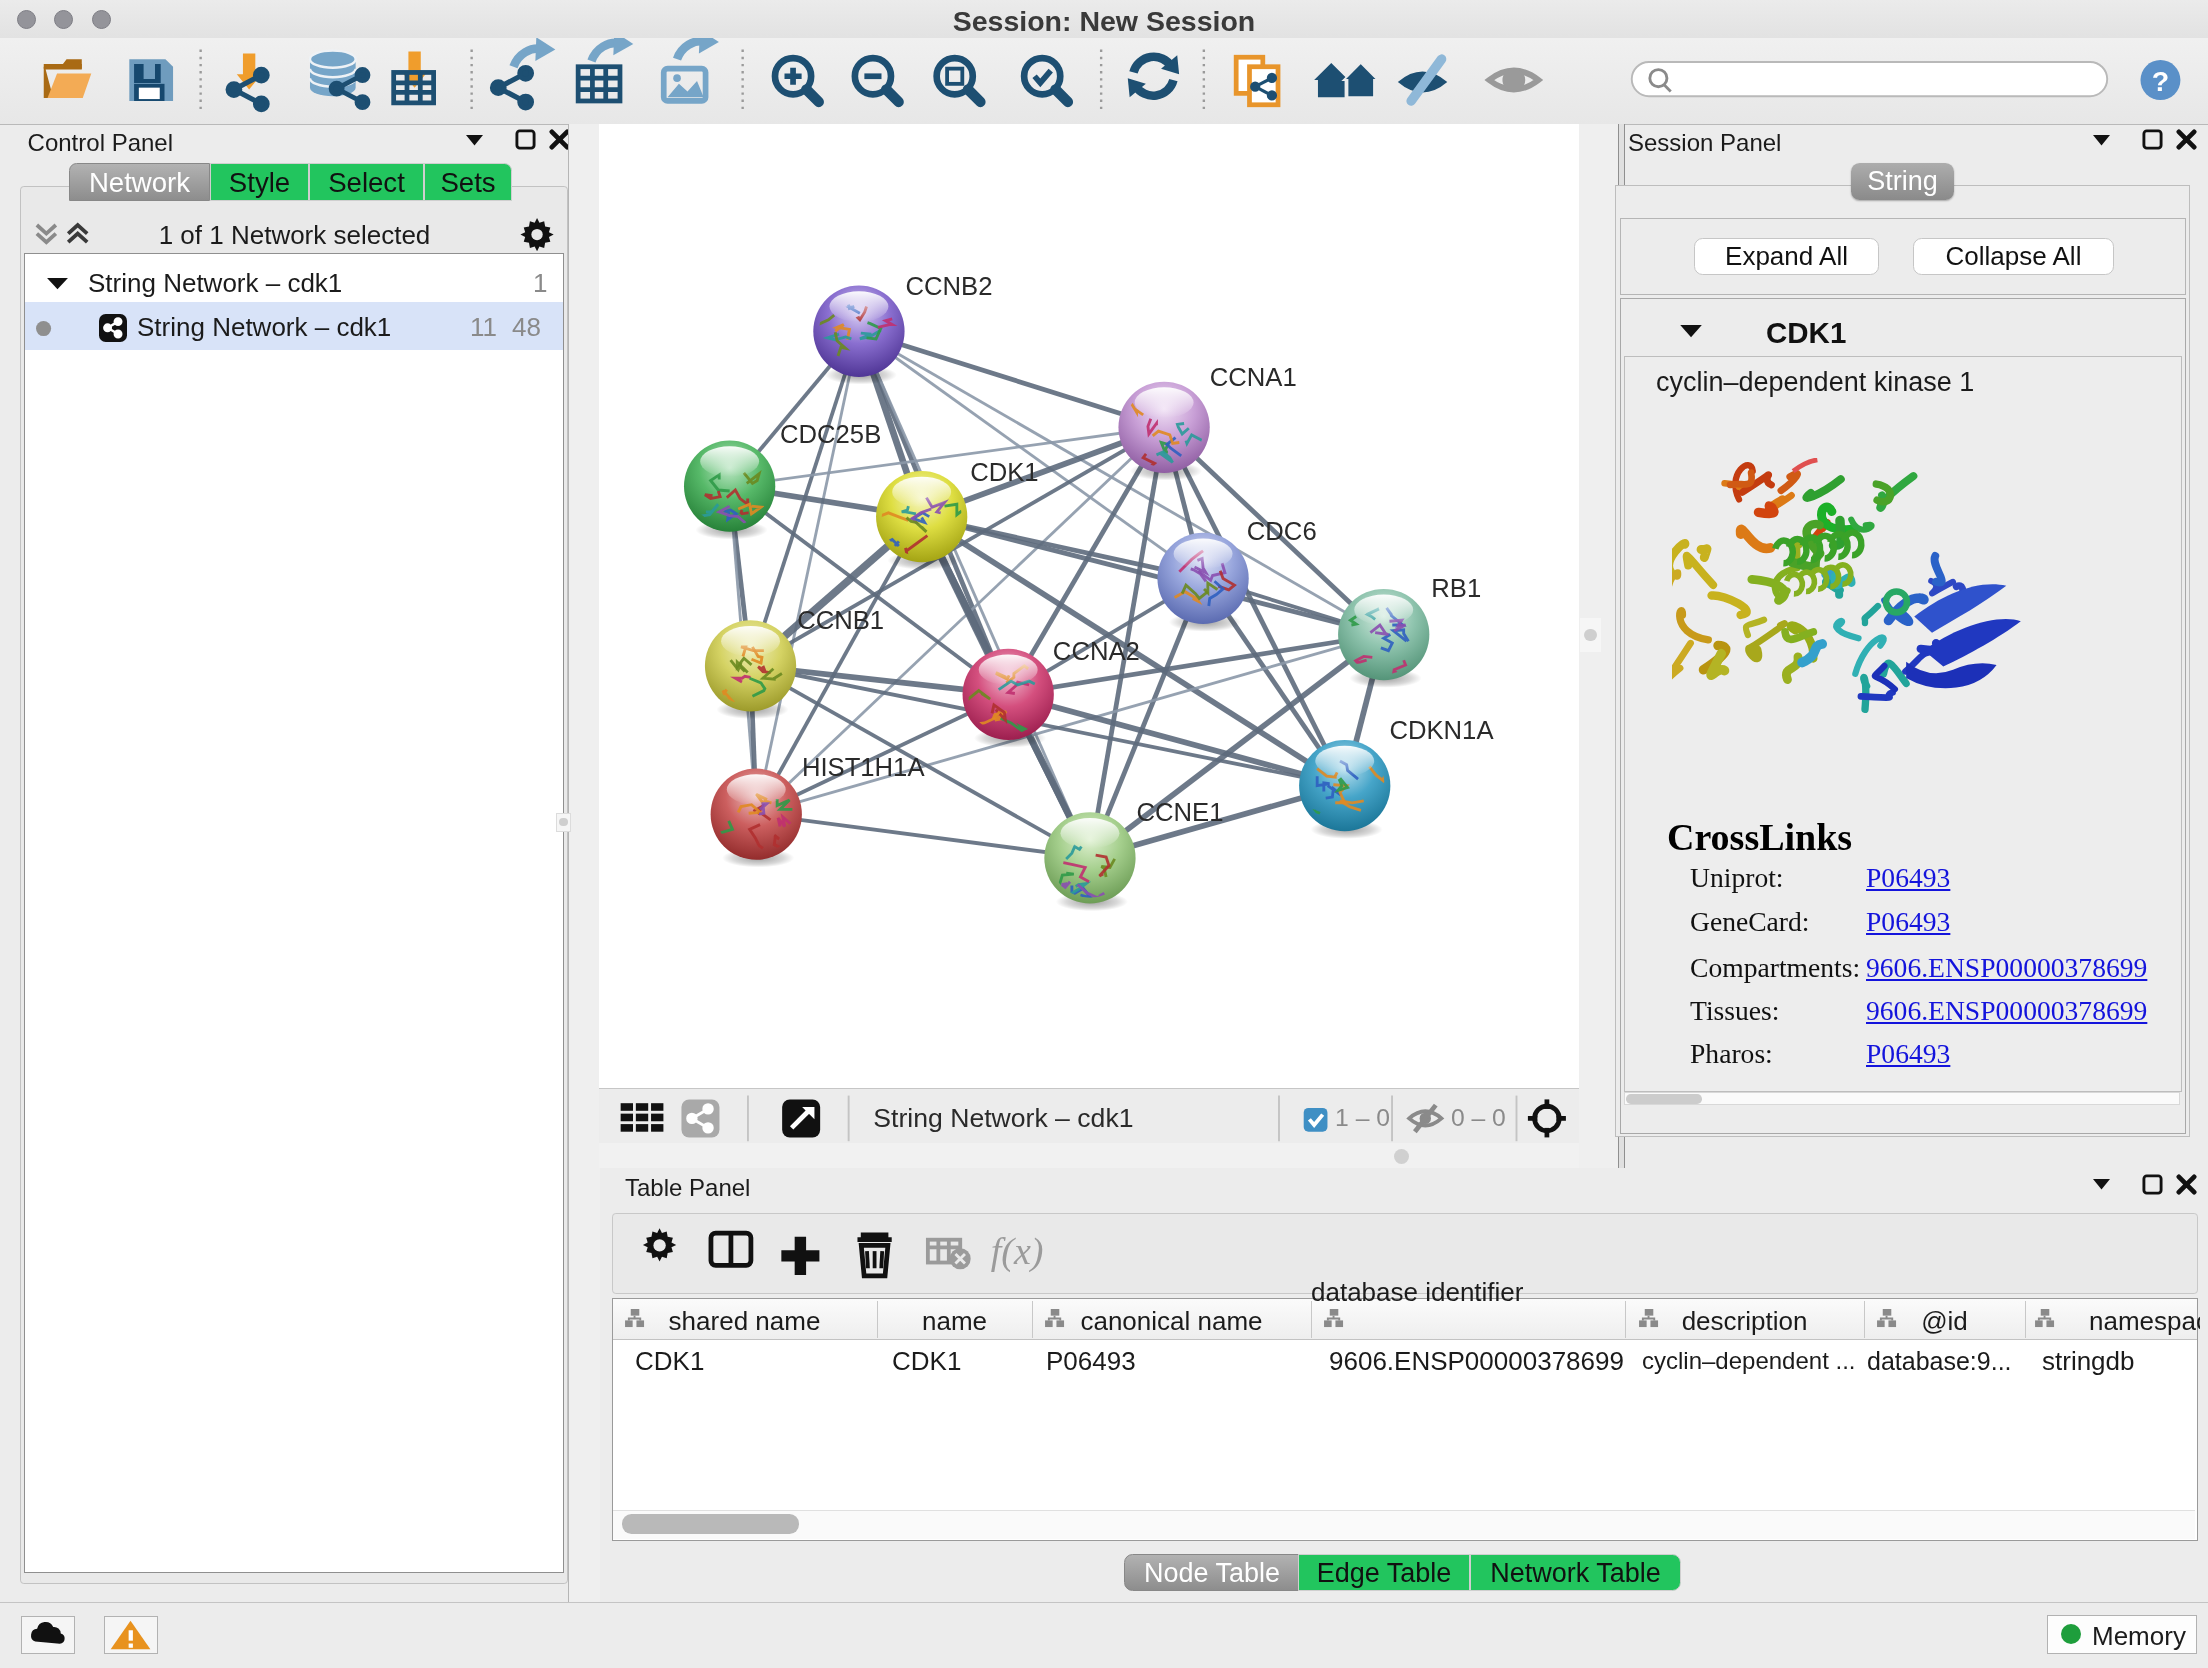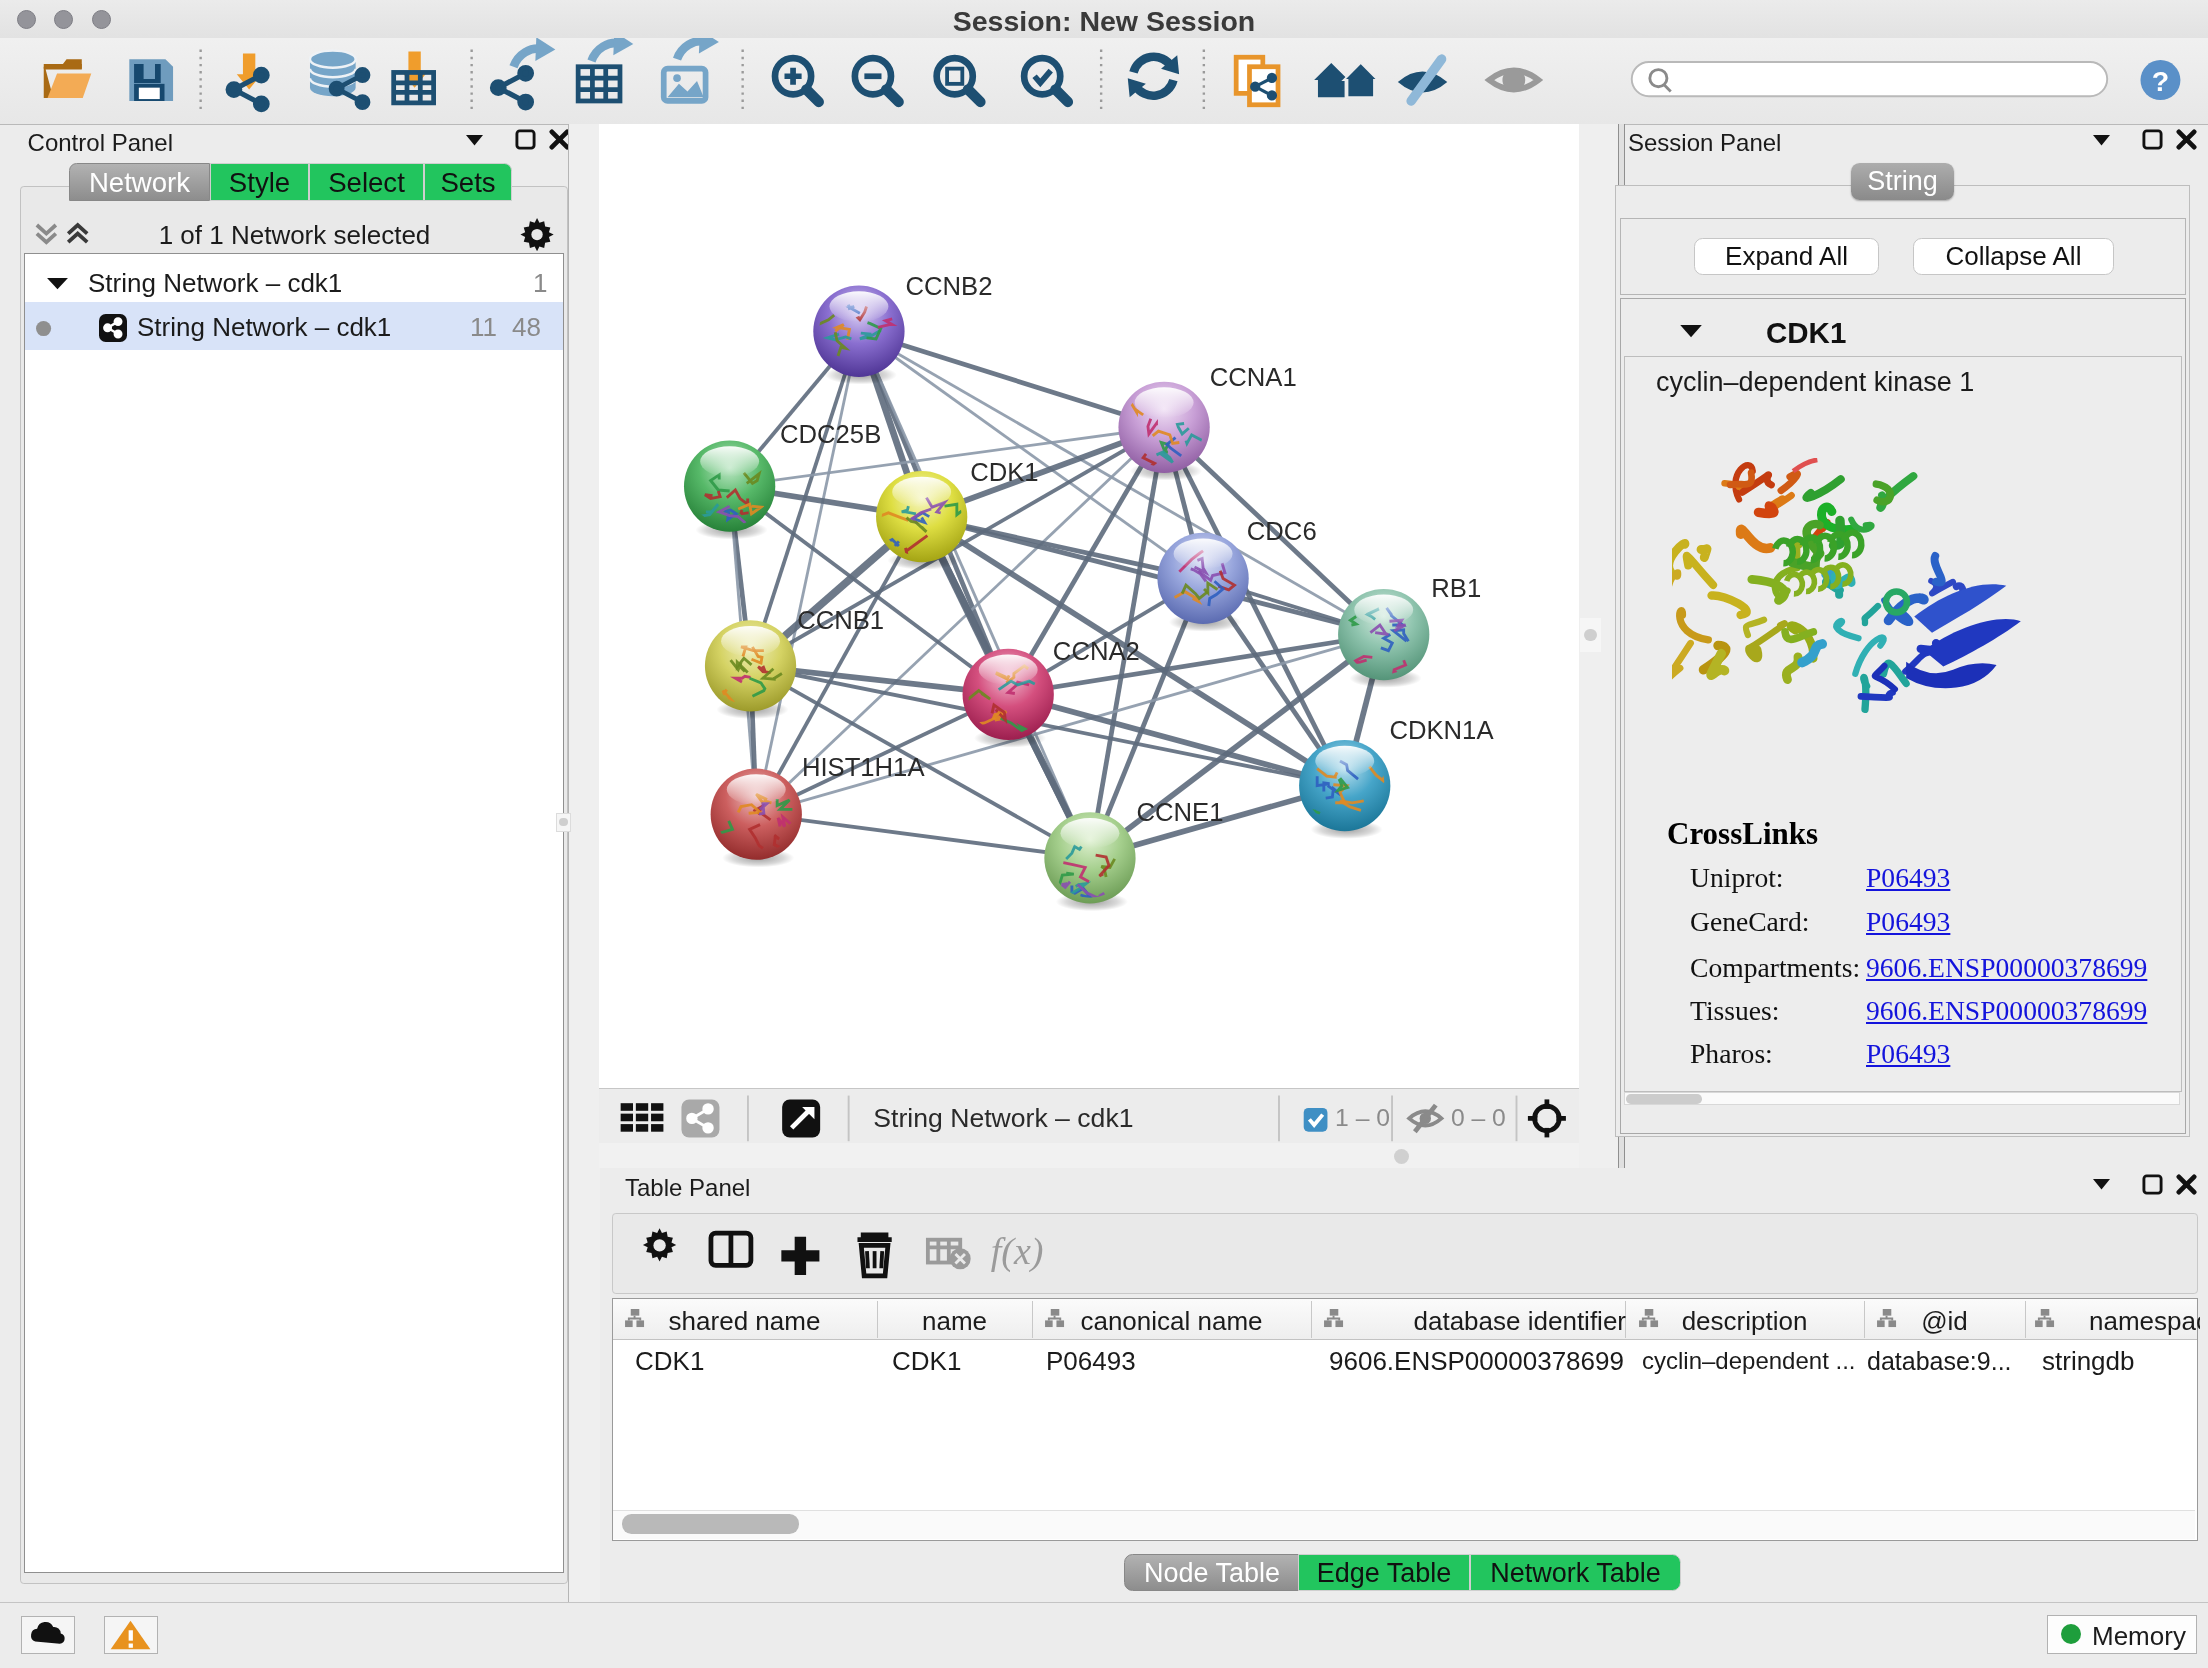--- a/index.html
+++ b/index.html
@@ -641,21 +641,21 @@
       <path d="M172,146 a10,12 0 1 1 9,16" stroke="#84b020" stroke-width="7" fill="none"></path>
       <path d="M187,143 a10,12 0 1 1 9,16" stroke="#84b020" stroke-width="7" fill="none"></path>
       <path d="M202,140 a10,12 0 1 1 9,16" stroke="#84b020" stroke-width="7" fill="none"></path>
       <circle cx="278" cy="178" r="13" fill="none" stroke="#28a864" stroke-width="8"></circle>
       <path d="M300,196 C336,168 380,150 414,158 C388,178 350,200 322,216 z" fill="#2f52cc"></path>
       <path d="M312,238 C350,210 404,192 432,202 C406,222 366,244 336,258 z" fill="#2038c0"></path>
       <path d="M290,252 q28,22 58,10 q28,-12 54,-6 q-18,24 -50,28 q-34,4 -62,-12 z" fill="#1c30b8"></path>
       <path d="M150,16 q16,-12 30,-14" stroke="#e05050" stroke-width="6" fill="none"></path>
     </g>
   </svg>
-<div class="abs" style="left:1667px;top:816px;font-size:31px;color:#000;font-weight:bold;white-space:nowrap;line-height:1.15;font-family:'Liberation Serif',serif"><b>CrossLinks</b></div>
+<div class="abs" style="left:1667px;top:816px;font-size:38px;color:#000;font-weight:bold;white-space:nowrap;line-height:1.15;font-family:'Liberation Serif',serif"><b>CrossLinks</b></div>
 <div class="abs" style="left:1690px;top:862px;font-size:27.6px;color:#111;font-weight:normal;white-space:nowrap;line-height:1.15;font-family:'Liberation Serif',serif">Uniprot:</div>
 <div class="abs" style="left:1866px;top:862px;font-size:27.6px;color:#1414dc;font-weight:normal;white-space:nowrap;line-height:1.15;font-family:'Liberation Serif',serif"><a class="lnk">P06493</a></div>
 <div class="abs" style="left:1690px;top:906px;font-size:27.6px;color:#111;font-weight:normal;white-space:nowrap;line-height:1.15;font-family:'Liberation Serif',serif">GeneCard:</div>
 <div class="abs" style="left:1866px;top:906px;font-size:27.6px;color:#1414dc;font-weight:normal;white-space:nowrap;line-height:1.15;font-family:'Liberation Serif',serif"><a class="lnk">P06493</a></div>
 <div class="abs" style="left:1690px;top:952px;font-size:27.6px;color:#111;font-weight:normal;white-space:nowrap;line-height:1.15;font-family:'Liberation Serif',serif">Compartments:</div>
 <div class="abs" style="left:1866px;top:952px;font-size:27.6px;color:#1414dc;font-weight:normal;white-space:nowrap;line-height:1.15;font-family:'Liberation Serif',serif"><a class="lnk">9606.ENSP00000378699</a></div>
 <div class="abs" style="left:1690px;top:995px;font-size:27.6px;color:#111;font-weight:normal;white-space:nowrap;line-height:1.15;font-family:'Liberation Serif',serif">Tissues:</div>
 <div class="abs" style="left:1866px;top:995px;font-size:27.6px;color:#1414dc;font-weight:normal;white-space:nowrap;line-height:1.15;font-family:'Liberation Serif',serif"><a class="lnk">9606.ENSP00000378699</a></div>
 <div class="abs" style="left:1690px;top:1038px;font-size:27.6px;color:#111;font-weight:normal;white-space:nowrap;line-height:1.15;font-family:'Liberation Serif',serif">Pharos:</div>
 <div class="abs" style="left:1866px;top:1038px;font-size:27.6px;color:#1414dc;font-weight:normal;white-space:nowrap;line-height:1.15;font-family:'Liberation Serif',serif"><a class="lnk">P06493</a></div>
@@ -714,21 +714,21 @@
 <div class="abs" style="left:0px;top:1307px;font-size:26px;color:#1b1b1b;font-weight:normal;white-space:nowrap;line-height:1.15;left:877px;width:155px;text-align:center;overflow:hidden">name</div>
 <div class="abs" style="left:0px;top:1307px;font-size:26px;color:#1b1b1b;font-weight:normal;white-space:nowrap;line-height:1.15;left:1032px;width:279px;text-align:center;overflow:hidden">canonical name</div>
 <svg class="abs" style="left:1045px;top:1309px" width="21" height="19" viewBox="0 0 22 20">
     <g fill="#8a8a8a">
       <rect x="6" y="0" width="9" height="7"></rect>
       <rect x="0" y="12" width="8" height="7"></rect>
       <rect x="12" y="12" width="8" height="7"></rect>
       <path d="M10,7 v3 M4,12 v-2 h12 v2" stroke="#8a8a8a" stroke-width="2" fill="none"></path>
     </g>
   </svg>
-<div class="abs" style="left:0px;top:1307px;font-size:26px;color:#1b1b1b;font-weight:normal;white-space:nowrap;line-height:1.15;left:1311px;width:315px;text-align:right;overflow:hidden">database identifier</div>
+<div class="abs" style="left:0px;top:1278px;font-size:26px;color:#1b1b1b;font-weight:normal;white-space:nowrap;line-height:1.15;left:1311px;width:315px;text-align:left;overflow:hidden">database identifier</div>
 <svg class="abs" style="left:1324px;top:1309px" width="21" height="19" viewBox="0 0 22 20">
     <g fill="#8a8a8a">
       <rect x="6" y="0" width="9" height="7"></rect>
       <rect x="0" y="12" width="8" height="7"></rect>
       <rect x="12" y="12" width="8" height="7"></rect>
       <path d="M10,7 v3 M4,12 v-2 h12 v2" stroke="#8a8a8a" stroke-width="2" fill="none"></path>
     </g>
   </svg>
 <div class="abs" style="left:0px;top:1307px;font-size:26px;color:#1b1b1b;font-weight:normal;white-space:nowrap;line-height:1.15;left:1625px;width:239px;text-align:center;overflow:hidden">description</div>
 <svg class="abs" style="left:1639px;top:1309px" width="21" height="19" viewBox="0 0 22 20">

